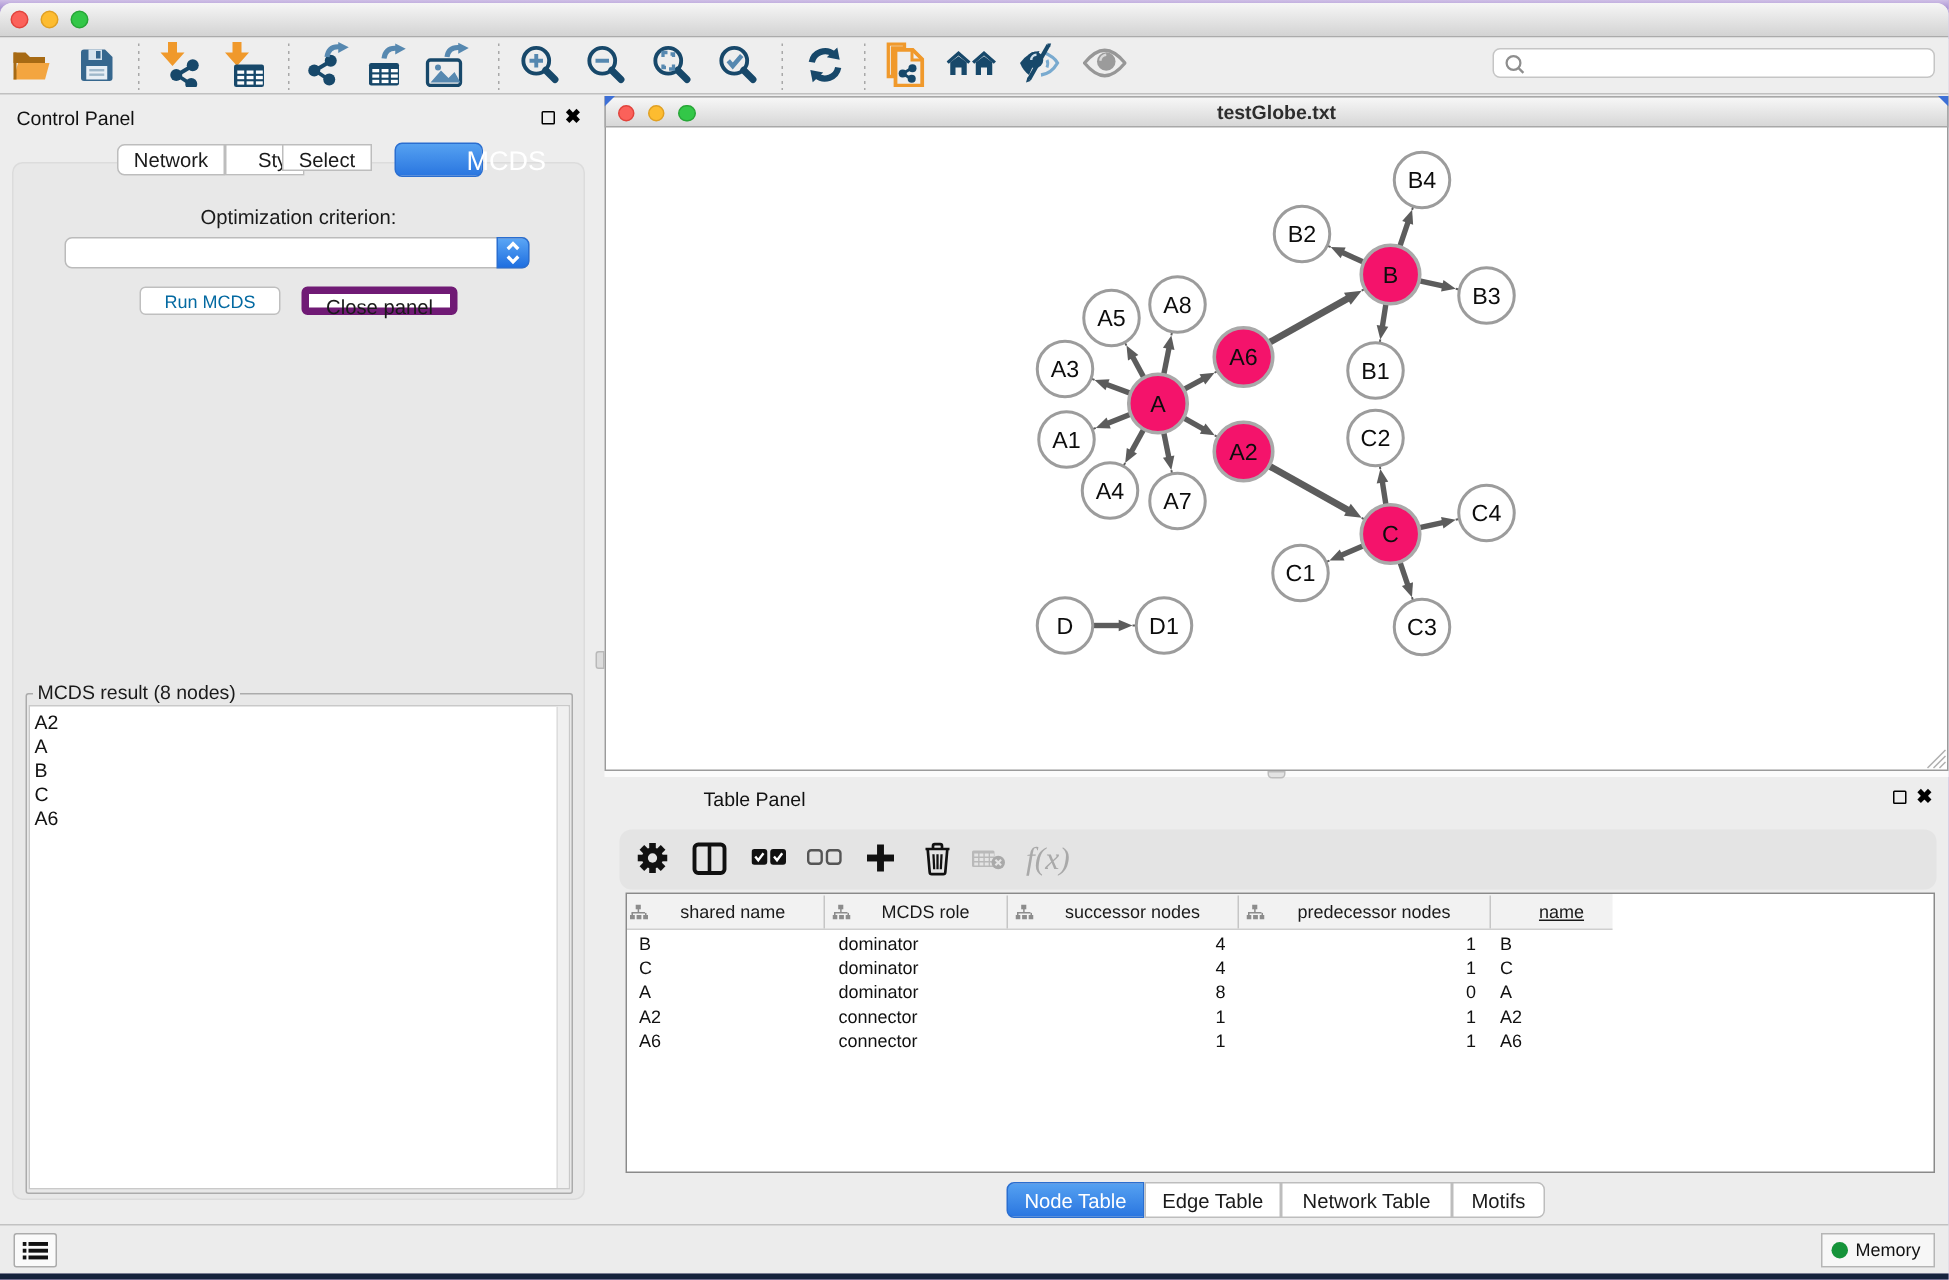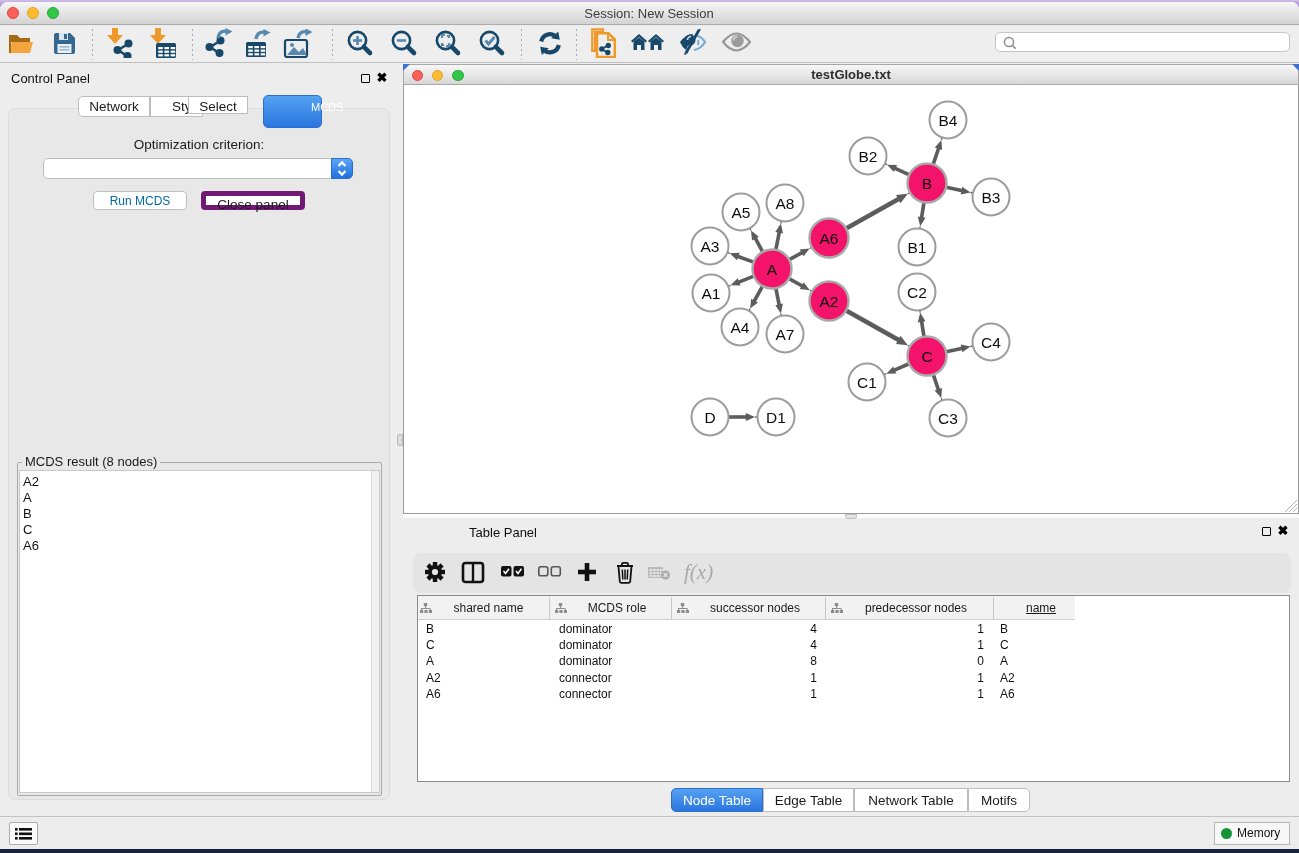--- a/index.html
+++ b/index.html
@@ -7,21 +7,20 @@
 </style></head><body>
 
 <div style="left:0;top:0;width:1299px;height:6px;background:linear-gradient(#cfbfe6,#a992d2);"></div>
 <div style="left:0;top:849px;width:1299px;height:4px;background:#16233c;z-index:60;"></div>
 <div style="left:0;top:2px;width:1299px;height:847px;background:#ededed;border-radius:8px 8px 0 0;z-index:1;"></div>
 <div style="z-index:2;left:0;top:0;width:1299px;height:849px;">
 <div style="left:0;top:2px;width:1299px;height:23px;background:linear-gradient(#f6f6f6,#d3d3d3);border-bottom:1px solid #ababab;border-radius:8px 8px 0 0;"></div>
 <div style="left:6.8px;top:7px;width:12.4px;height:12.4px;border-radius:50%;background:#fb615a;border:1px solid #e1433c;"></div>
 <div style="left:26.8px;top:7px;width:12.4px;height:12.4px;border-radius:50%;background:#fdbc30;border:1px solid #e0a023;"></div>
 <div style="left:46.8px;top:7px;width:12.4px;height:12.4px;border-radius:50%;background:#33c748;border:1px solid #27a637;"></div>
-<div style="position:absolute;left:449px;top:4px;width:400px;height:20px;font-size:13px;color:#3c3c3c;text-align:center;font-weight:normal;line-height:20px;">Session: New Session</div>
 <div style="left:0;top:26px;width:1299px;height:37px;background:#eeeeee;border-bottom:1px solid #c0c0c0;"></div>
 <div style="left:92px;top:29px;width:1px;height:31px;background:repeating-linear-gradient(#a8a8a8 0 2px,transparent 2px 5px);"></div>
 <div style="left:192px;top:29px;width:1px;height:31px;background:repeating-linear-gradient(#a8a8a8 0 2px,transparent 2px 5px);"></div>
 <div style="left:332px;top:29px;width:1px;height:31px;background:repeating-linear-gradient(#a8a8a8 0 2px,transparent 2px 5px);"></div>
 <div style="left:521px;top:29px;width:1px;height:31px;background:repeating-linear-gradient(#a8a8a8 0 2px,transparent 2px 5px);"></div>
 <div style="left:576px;top:29px;width:1px;height:31px;background:repeating-linear-gradient(#a8a8a8 0 2px,transparent 2px 5px);"></div>
 <div style="left:995px;top:32px;width:295px;height:20px;background:#fff;border:1px solid #c5c5c5;border-radius:5px;"></div>
 <svg style="position:absolute;left:7px;top:31px" width="28" height="25" viewBox="0 0 28 25">
       <path d="M2 4 h8 l3 3 h10 v4 h-21 z" fill="#a76a14"></path>
       <path d="M2 22 L5 11 h21 l-3 11 z" fill="#f3a540"></path>
@@ -166,21 +165,21 @@
       <line x1="10.4" y1="10.4" x2="13.6" y2="13.6" stroke="#8e8e8e" stroke-width="1.5"></line>
     </svg>
 <div style="position:absolute;left:11px;top:71px;width:150px;height:16px;font-size:13px;color:#111;text-align:left;font-weight:normal;line-height:16px;">Control Panel</div>
 <div style="left:361px;top:74px;width:9px;height:9px;border:1.6px solid #000;border-radius:1px;"></div>
 <div style="left:374px;top:69px;width:16px;height:18px;font-size:13px;font-weight:bold;color:#000;text-align:center;line-height:18px;">✖</div>
 <div style="left:8px;top:108px;width:382px;height:692px;background:#e8e8e8;border:1px solid #dcdcdc;border-radius:7px;"></div>
 
 <div style="position:absolute;left:78px;top:96px;width:72px;height:21px;background:#fff;border:1px solid #bdbdbd;border-radius:5px 0 0 5px;font-size:13.5px;color:#1a1a1a;text-align:center;line-height:20px;">Network</div>
 <div style="position:absolute;left:150px;top:96px;width:53px;height:21px;background:#fff;border:1px solid #bdbdbd;border-radius:0;font-size:13.5px;color:#1a1a1a;text-align:right;line-height:20px;">Style</div>
 <div style="position:absolute;left:188px;top:96px;width:60px;height:18px;background:#fff;border:1px solid #bdbdbd;border-radius:0;font-size:13.5px;color:#1a1a1a;text-align:center;line-height:20px;">Select</div>
-<div style="position:absolute;left:263px;top:95px;width:59px;height:33px;background:linear-gradient(#55a1f1,#2a76e0);border:1px solid #2a6ed0;border-radius:5px;font-size:11px;color:#fff;text-align:center;line-height:22px;padding-left:47px;">MCDS</div>
+<div style="position:absolute;left:263px;top:95px;width:59px;height:23px;background:linear-gradient(#55a1f1,#2a76e0);border:1px solid #2a6ed0;border-radius:5px;font-size:18px;color:#fff;text-align:center;line-height:22px;padding-left:47px;">MCDS</div>
 <div style="position:absolute;left:49px;top:137px;width:300px;height:16px;font-size:13.5px;color:#1a1a1a;text-align:center;font-weight:normal;line-height:16px;">Optimization criterion:</div>
 <div style="left:43px;top:158px;width:310px;height:21px;background:#fff;border:1px solid #bbb;border-radius:5px;"></div>
 <div style="left:331px;top:158px;width:22px;height:21px;background:linear-gradient(#5ba6f5,#1f6fe0);border-radius:0 5px 5px 0;border:1px solid #2a6ed0;"></div>
 <svg style="position:absolute;left:334px;top:160px" width="16" height="17" viewBox="0 0 16 17">
       <path d="M4.5 6 L8 2.4 L11.5 6" stroke="#fff" stroke-width="2.2" fill="none"></path>
       <path d="M4.5 11 L8 14.6 L11.5 11" stroke="#fff" stroke-width="2.2" fill="none"></path>
     </svg>
 <div style="position:absolute;left:93px;top:191px;width:94px;height:19px;background:#fff;border:1px solid #bfbfbf;border-radius:4px;font-size:12px;color:#0369a1;text-align:center;line-height:18px;">Run MCDS</div>
 <div style="position:absolute;left:201px;top:191px;width:104px;height:19px;background:#fff;border:5px solid #701a75;border-radius:4px;font-size:13.5px;color:#1a1a1a;text-align:center;line-height:18px;">Close panel</div>
 <div style="left:17px;top:462px;width:365px;height:334px;border:1px solid #ababab;border-radius:2px;"></div>

